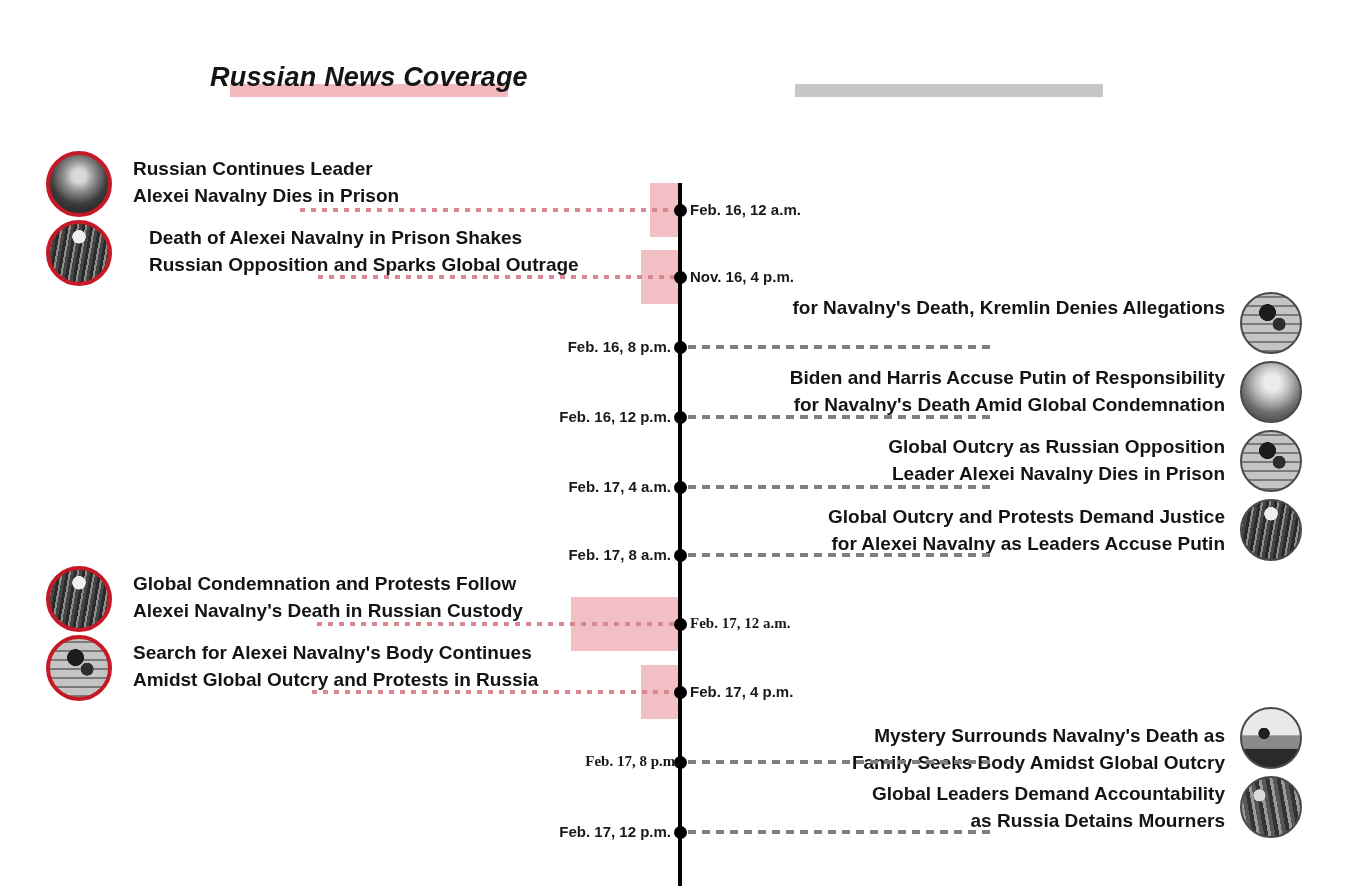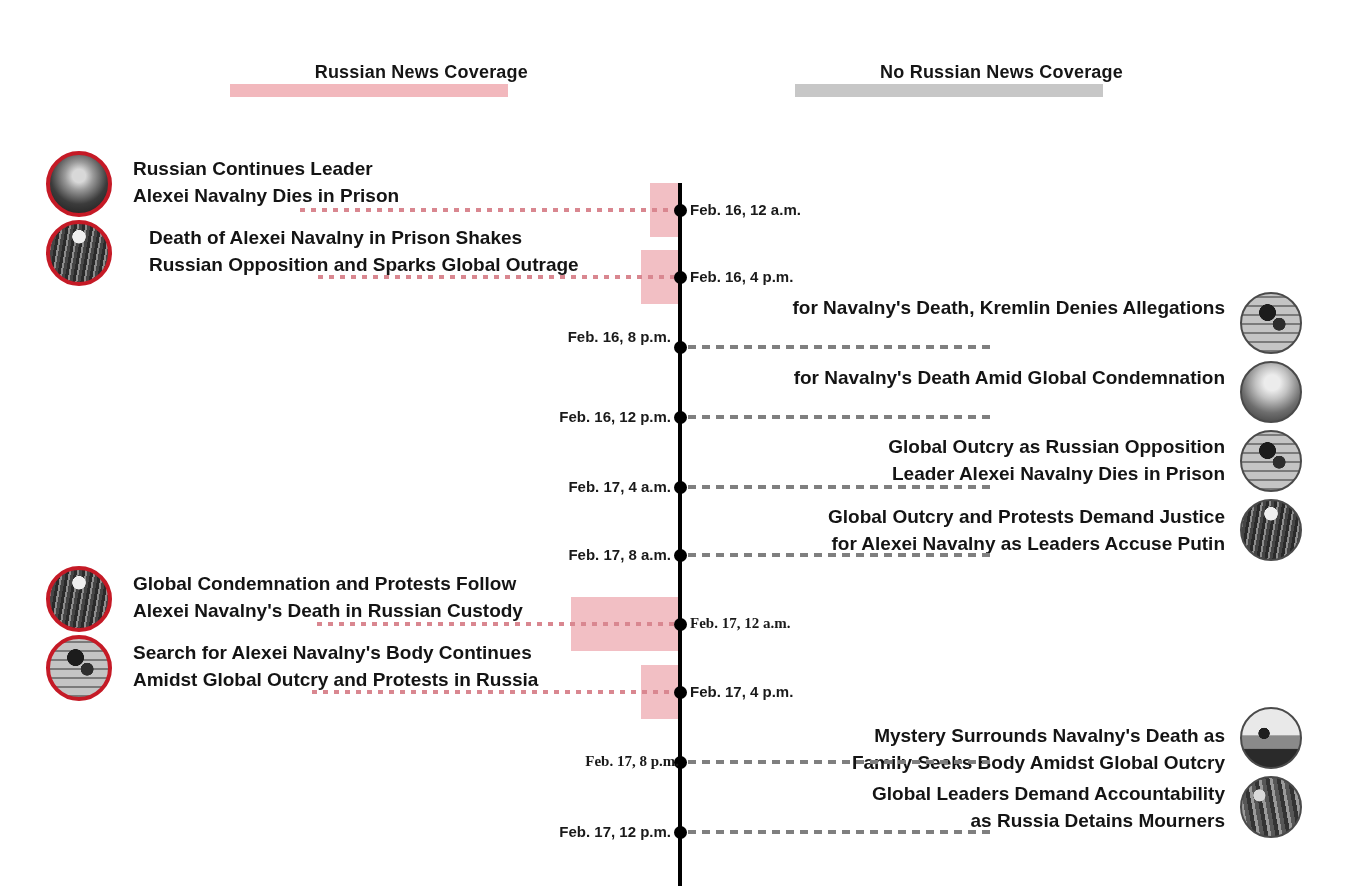--- a/index.html
+++ b/index.html
@@ -1,21 +1,21 @@
 <!DOCTYPE html>
 <html><head>
 <meta charset="utf-8">
 <style>
   html,body{margin:0;padding:0;background:#fff;}
   #canvas{position:relative;width:1366px;height:886px;background:#ffffff;overflow:hidden;
           font-family:"Liberation Sans",sans-serif;color:#111;}
 
   
-  .hdr{position:absolute;top:62px;font-size:18px;font-weight:700;letter-spacing:.2px;
-       text-align:right;z-index:3;color:#151515;}
+  .hdr{position:absolute;top:62px;font-size:27px;font-weight:700;letter-spacing:.2px;
+       text-align:left;z-index:3;color:#151515;font-style:italic;}
   .hdr-bar{position:absolute;top:84px;height:13px;z-index:2;}
 
   
   .tline{position:absolute;left:678px;top:183px;width:4px;height:703px;background:#000;z-index:4;}
   .dot{position:absolute;left:674px;width:13px;height:13px;border-radius:50%;background:#000;z-index:6;}
 
   
   .bar{position:absolute;right:688px;height:54px;background:#f2bfc4;z-index:1;}
 
   
@@ -53,21 +53,20 @@
             repeating-linear-gradient(80deg,#333 0 4px,#9a9a9a 4px 7px,#575757 7px 11px);}
 </style>
 </head>
 <body>
 
 <div id="canvas">
 
   <div class="hdr-bar" style="left:230px;width:278px;background:#f2b8bd;"></div>
   <div class="hdr" style="left:210px;width:318px;">Russian News Coverage</div>
   <div class="hdr-bar" style="left:795px;width:308px;background:#c7c7c7;"></div>
-  <div class="hdr" style="left:775px;width:348px;">No Russian News Coverage</div>
 
   <div class="tline"></div>
 
   <div class="bar" style="top: 183px; width: 28px;"></div>
   <div class="bar" style="top: 250px; width: 37px;"></div>
   <div class="bar" style="top: 597px; width: 107px;"></div>
   <div class="bar" style="top: 665px; width: 37px;"></div>
 
   <div class="pdot" style="top:208px;left:300px;width:376px;"></div>
   <div class="pdot" style="top:275px;left:318px;width:358px;"></div>
@@ -86,22 +85,22 @@
   <div class="dot" style="top:341px;"></div>
   <div class="dot" style="top:411px;"></div>
   <div class="dot" style="top:481px;"></div>
   <div class="dot" style="top:549px;"></div>
   <div class="dot" style="top:618px;"></div>
   <div class="dot" style="top:686px;"></div>
   <div class="dot" style="top:756px;"></div>
   <div class="dot" style="top:826px;"></div>
 
   <div class="tick rgt" style="top:201px;">Feb. 16, 12 a.m.</div>
-  <div class="tick rgt" style="top:268px;">Feb. 16, 4 p.m.</div>
-  <div class="tick lft" style="top:328px;padding-left:48px;">Feb. 16, 8 p.m.</div>
+  <div class="tick rgt" style="top:268px;">Nov. 16, 4 p.m.</div>
+  <div class="tick lft" style="top:338px;padding-left:48px;">Feb. 16, 8 p.m.</div>
   <div class="tick lft" style="top:408px;">Feb. 16, 12 p.m.</div>
   <div class="tick lft" style="top:478px;">Feb. 17, 4 a.m.</div>
   <div class="tick lft" style="top:546px;">Feb. 17, 8 a.m.</div>
   <div class="tick rgt" style="top:615px;font-family:Liberation Serif, serif;">Feb. 17, 12 a.m.</div>
   <div class="tick rgt" style="top:683px;">Feb. 17, 4 p.m.</div>
   <div class="tick lft tight" style="top:753px;">Feb. 17, 8 p.m.</div>
   <div class="tick lft" style="top:823px;">Feb. 17, 12 p.m.</div>
 
   <div class="av l av-portrait" style="top:151px;"></div>
   <div class="av l av-crowd" style="top:220px;"></div>
@@ -129,20 +128,21 @@
   <div class="av r av-biden" style="top:361px;"></div>
   <div class="av r av-globe" style="top:430px;"></div>
   <div class="av r av-crowd" style="top:499px;"></div>
   <div class="av r av-sil" style="top:707px;"></div>
   <div class="av r av-mourn" style="top:776px;"></div>
 
   <div class="hl r" style="top:294px;">
     <div>for Navalny's Death, Kremlin Denies Allegations</div>
   </div>
   <div class="hl r" style="top:364px;">
+    <div>Biden and Harris Accuse Putin of Responsibility</div>
     <div>for Navalny's Death Amid Global Condemnation</div>
   </div>
   <div class="hl r" style="top:433px;">
     <div>Global Outcry as Russian Opposition</div>
     <div>Leader Alexei Navalny Dies in Prison</div>
   </div>
   <div class="hl r" style="top:503px;">
     <div>Global Outcry and Protests Demand Justice</div>
     <div>for Alexei Navalny as Leaders Accuse Putin</div>
   </div>

